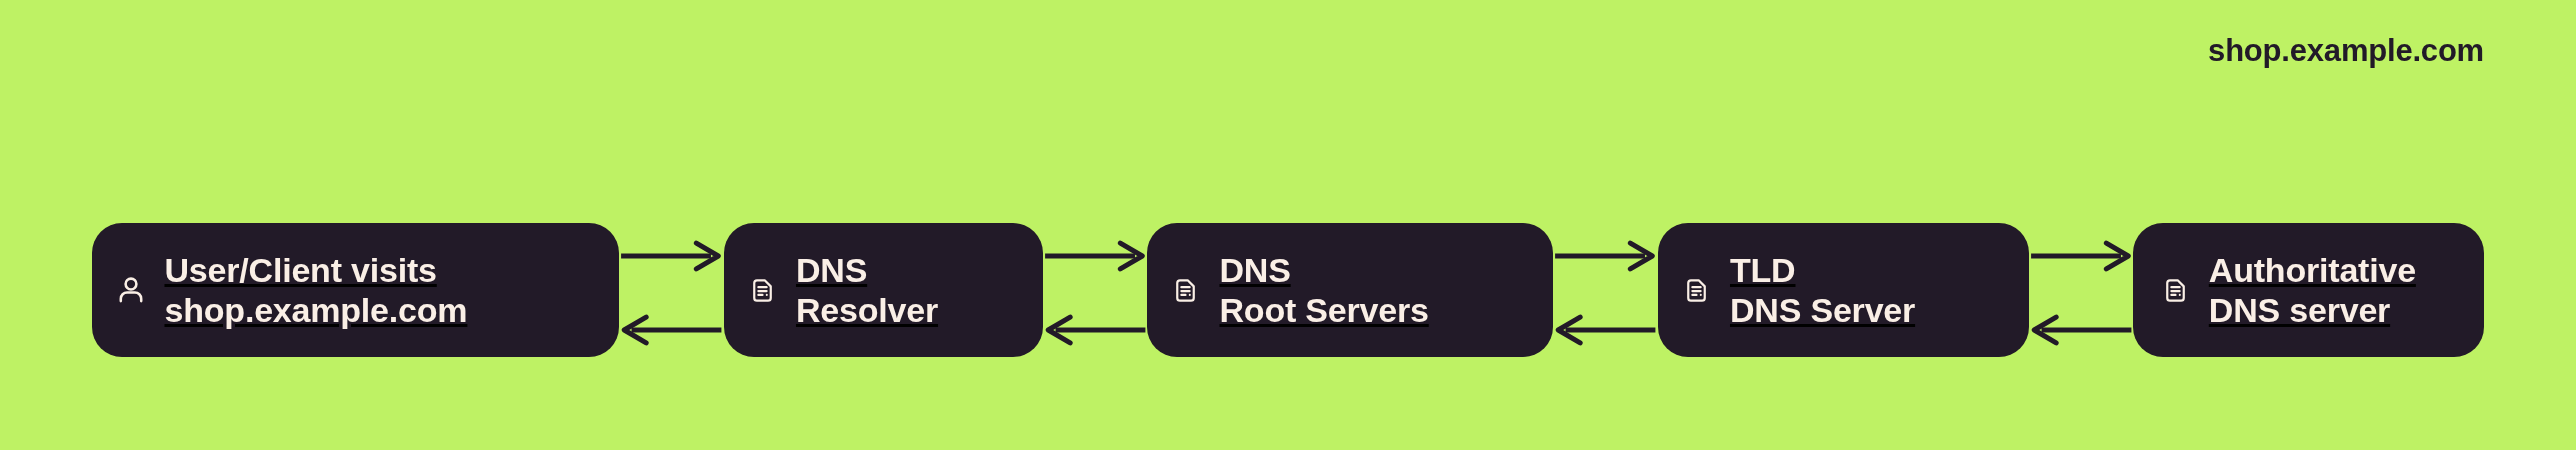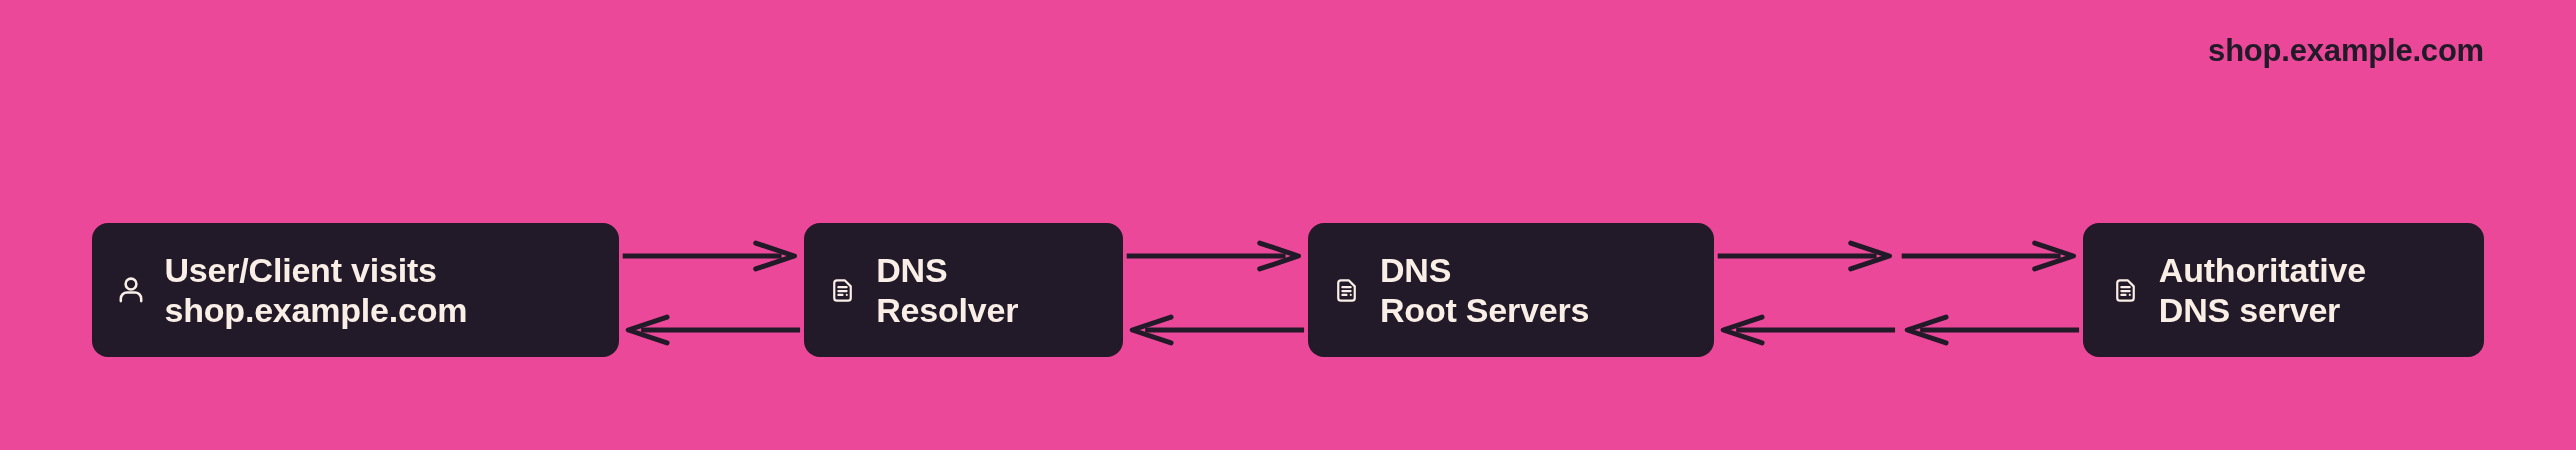--- a/index.html
+++ b/index.html
@@ -7,21 +7,21 @@
     padding: 0;
     background: #ffffff;
   }
   body {
     font-family: "Liberation Sans", sans-serif;
   }
   #canvas {
     position: relative;
     width: 2576px;
     height: 451px;
-    background: #ec4899;
+    background: #bef264;
     overflow: hidden;
   }
 
   
   #annotation {
     position: absolute;
     right: 92px;
     top: 31px;
     text-align: right;
     color: #221A28;
@@ -40,34 +40,35 @@
     top: 223px;
     width: 2392px;
     height: 134px;
     display: flex;
     flex-direction: row;
     align-items: stretch;
   }
 
   .node {
     background: #221A28;
-    border-radius: 16px;
+    border-radius: 30px;
     display: flex;
     flex-direction: row;
     align-items: center;
     justify-content: flex-start;
     padding: 0 21px 0 19.7px;
     box-sizing: border-box;
     flex: 0 0 auto;
+    text-decoration: underline;
   }
   .node.n1 { width: 527px; }
   .node.n2 { width: 319px; }
   .node.n3 { width: 406px; }
   .node.n4 { width: 371px; }
-  .node.n5 { width: 401px; padding-left: 23px; }
+  .node.n5 { width: 351px; padding-left: 23px; }
 
   .node-icon {
     flex: 0 0 auto;
     width: 38px;
     height: 38px;
     margin-right: 14.8px;
     display: flex;
     align-items: center;
     justify-content: center;
   }
@@ -203,20 +204,33 @@
       <span class="arrow bwd">
         <svg viewBox="0 0 100 42" preserveAspectRatio="none">
           <path d="M12 21 H98" stroke="#221A28" stroke-width="5" fill="none" vector-effect="non-scaling-stroke"></path>
         </svg>
         <svg viewBox="0 0 100 42" preserveAspectRatio="none" style="position:absolute;top:0;left:0;">
           <path d="M26 5 L5 21 L26 37" stroke="#221A28" stroke-width="5" fill="none" stroke-linecap="round" stroke-linejoin="round" vector-effect="non-scaling-stroke"></path>
         </svg>
       </span>
     </div>
 
+    <div class="node n4">
+      <span class="node-icon">
+        <svg viewBox="0 0 24 24" width="33" height="33" fill="none" stroke="#FAEFE6" stroke-width="1.6" stroke-linecap="round" stroke-linejoin="round">
+          <path d="M6 6.6 A2 2 0 0 1 8 4.6 h5.6 L18 9 v8.4 a2 2 0 0 1-2 2 H8 a2 2 0 0 1-2-2 Z"></path>
+          <path d="M9 9.6 H15"></path>
+          <path d="M9 12.4 H15"></path>
+          <path d="M9 15.2 H12"></path>
+          <circle cx="15.1" cy="15.2" r="0.75" fill="#FAEFE6" stroke="none"></circle>
+        </svg>
+      </span>
+      <span class="node-label">TLD
+DNS Server</span>
+    </div>
 
     <div class="gap">
       <span class="arrow fwd">
         <svg viewBox="0 0 100 42" preserveAspectRatio="none">
           <path d="M2 21 H88" stroke="#221A28" stroke-width="5" fill="none" vector-effect="non-scaling-stroke"></path>
         </svg>
         <svg viewBox="0 0 100 42" preserveAspectRatio="none" style="position:absolute;top:0;left:0;">
           <path d="M74 5 L95 21 L74 37" stroke="#221A28" stroke-width="5" fill="none" stroke-linecap="round" stroke-linejoin="round" vector-effect="non-scaling-stroke"></path>
         </svg>
       </span>

